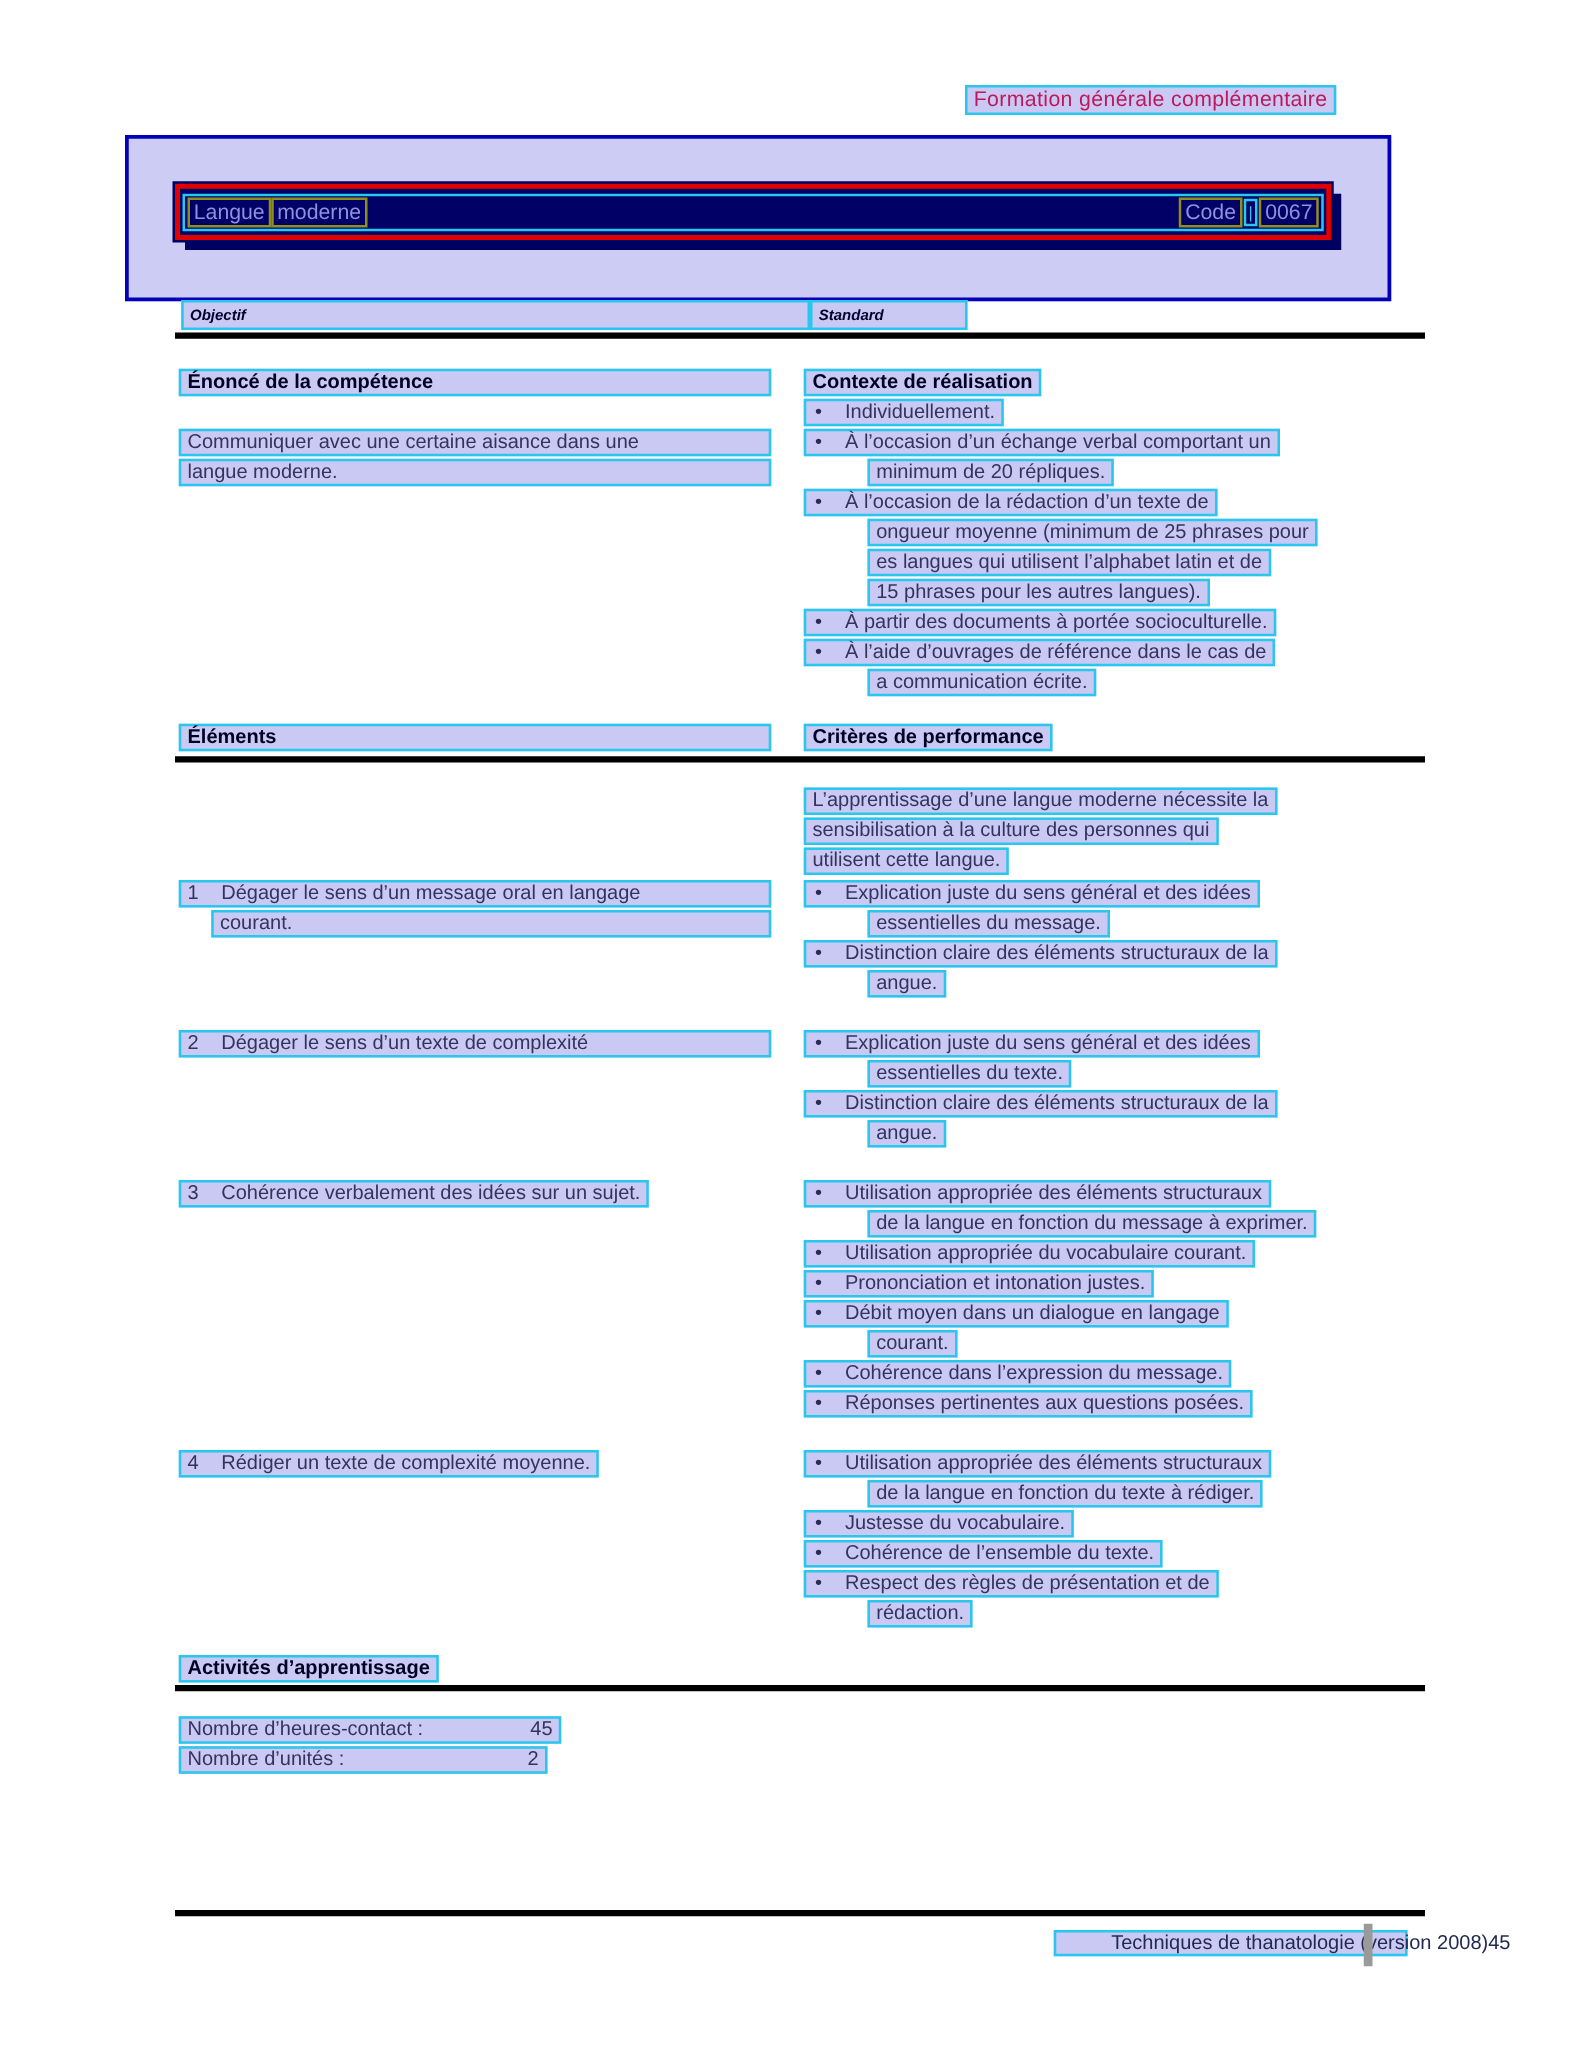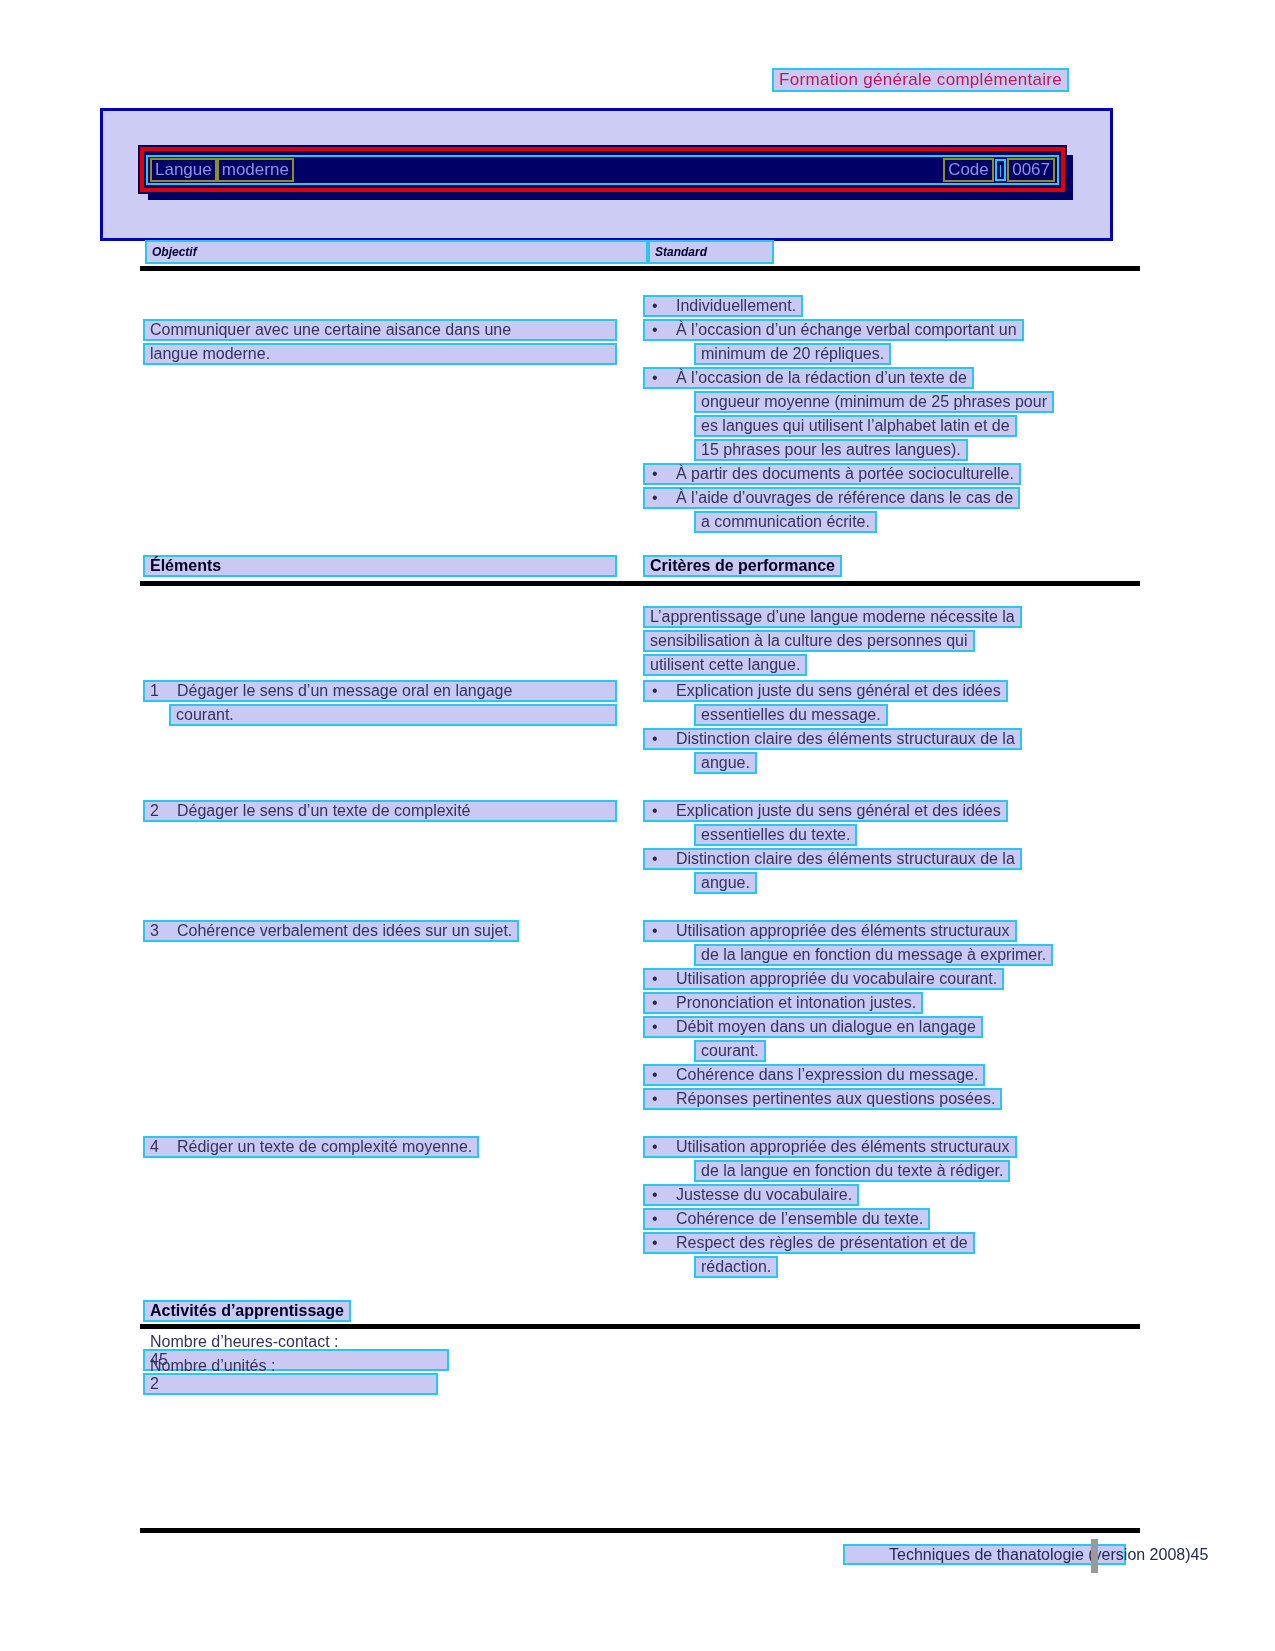--- a/index.html
+++ b/index.html
@@ -35,21 +35,21 @@
   .bar-words{display:flex;align-items:center;}
   .wbox{border:2px solid #8f8f20;color:#9090dd;font-size:17px;line-height:20px;
         padding:0 3px;display:inline-block;}
   .sepbox{border:2px solid #27c7ee;color:#27c7ee;font-size:13px;line-height:18px;
           padding:0 2px;margin:0 1px;display:inline-block;}
   .objstd{position:absolute;top:240px;font-size:12px;font-weight:bold;font-style:italic;
           height:24px;line-height:21px;color:#000030;}
   .obj{left:145px;width:503px;}
   .std{left:648px;width:126px;}
   .flow{position:absolute;left:143px;top:295px;width:1000px;}
-  .hrow{display:flex;justify-content:flex-end;flex-direction:column;}
+  .hrow{display:flex;justify-content:space-between;}
   .w1{width:306px;} .w2{width:295px;}
   .footer{position:absolute;left:843px;top:1544px;width:283px;height:21px;margin:0;
           font-size:16px;line-height:16px;display:flex;align-items:center;color:#222a50;padding-left:44px;}
   .graybar{position:absolute;left:246px;top:-7px;width:7px;height:34px;background:#9a9a9a;}
   .fpage{margin-left:auto;padding-right:3px;}
 </style>
 </head>
 <body>
 
 <div class="page">
@@ -71,20 +71,28 @@
       </div>
     </div>
   </div>
 
   <div class="objstd obj hl">Objectif</div>
   <div class="objstd std hl">Standard</div>
   <div class="rule r1"></div>
 
   <div class="flow">
 
+    <div class="row">
+      <div class="lcol">
+        <div class="hl bold full">Énoncé de la compétence</div>
+      </div>
+      <div class="rcol">
+        <div class="hl bold">Contexte de réalisation</div>
+      </div>
+    </div>
 
     <div class="row">
       <div class="lcol mt24">
         <div class="hl full">Communiquer avec une certaine aisance dans une</div>
         <div class="hl full">langue moderne.</div>
       </div>
       <div class="rcol">
         <div class="hl bl">
             <span class="bu">•</span>
             <span>Individuellement.</span>

